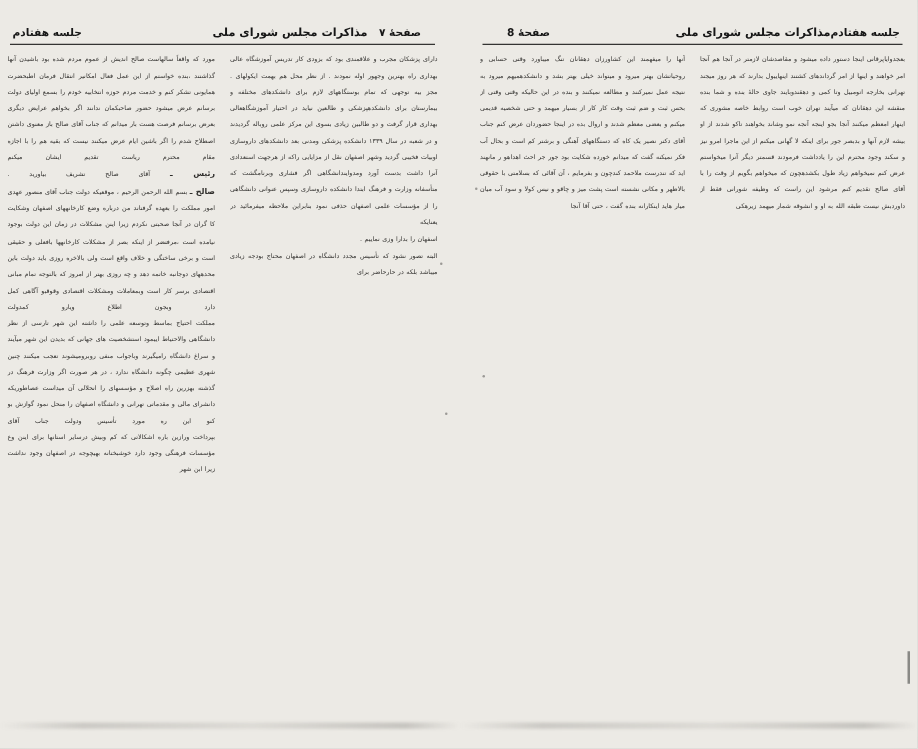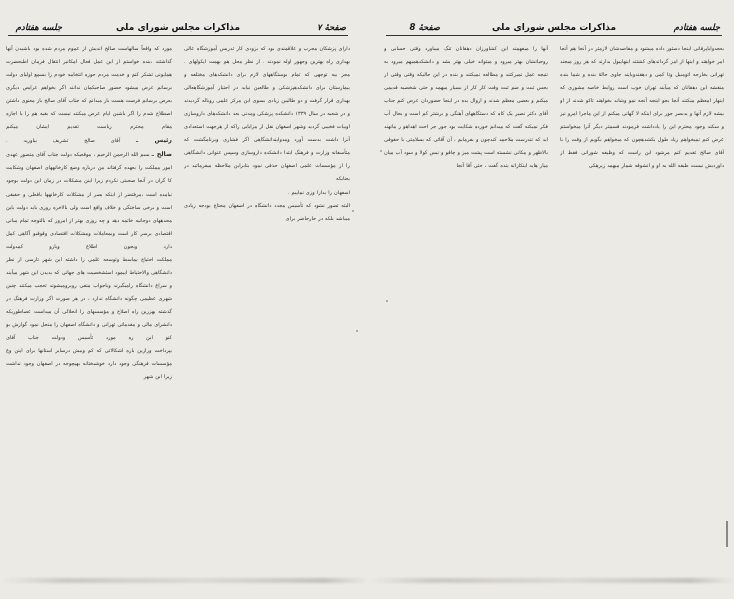--- a/index.html
+++ b/index.html
@@ -58,24 +58,24 @@
     display:flex;
     align-items:flex-end;
     justify-content:space-between;
     font-size:8.5px;
     font-weight:bold;
     letter-spacing:.2px;
     color:#161616;
     padding:0 4px 2px 4px;
     white-space:nowrap;
   }
-  .runhead .rh-side{ min-width:52px;font-style:italic; }
-  .runhead .rh-left{ text-align:right; }
+  .runhead .rh-side{ min-width:52px; }
+  .runhead .rh-left{ text-align:center; }
   .runhead .rh-right{ text-align:right; }
-  .runhead .rh-center{ flex:1; text-align:center; font-size:9px; }
+  .runhead .rh-center{ flex:1; font-size:9px; }
   .rule{
     height:0;
     border-bottom:1.6px solid #1a1a1a;
     margin:1px 2px 6px 2px;
     opacity:.88;
   }
 
   
   .cols{
     display:flex;

